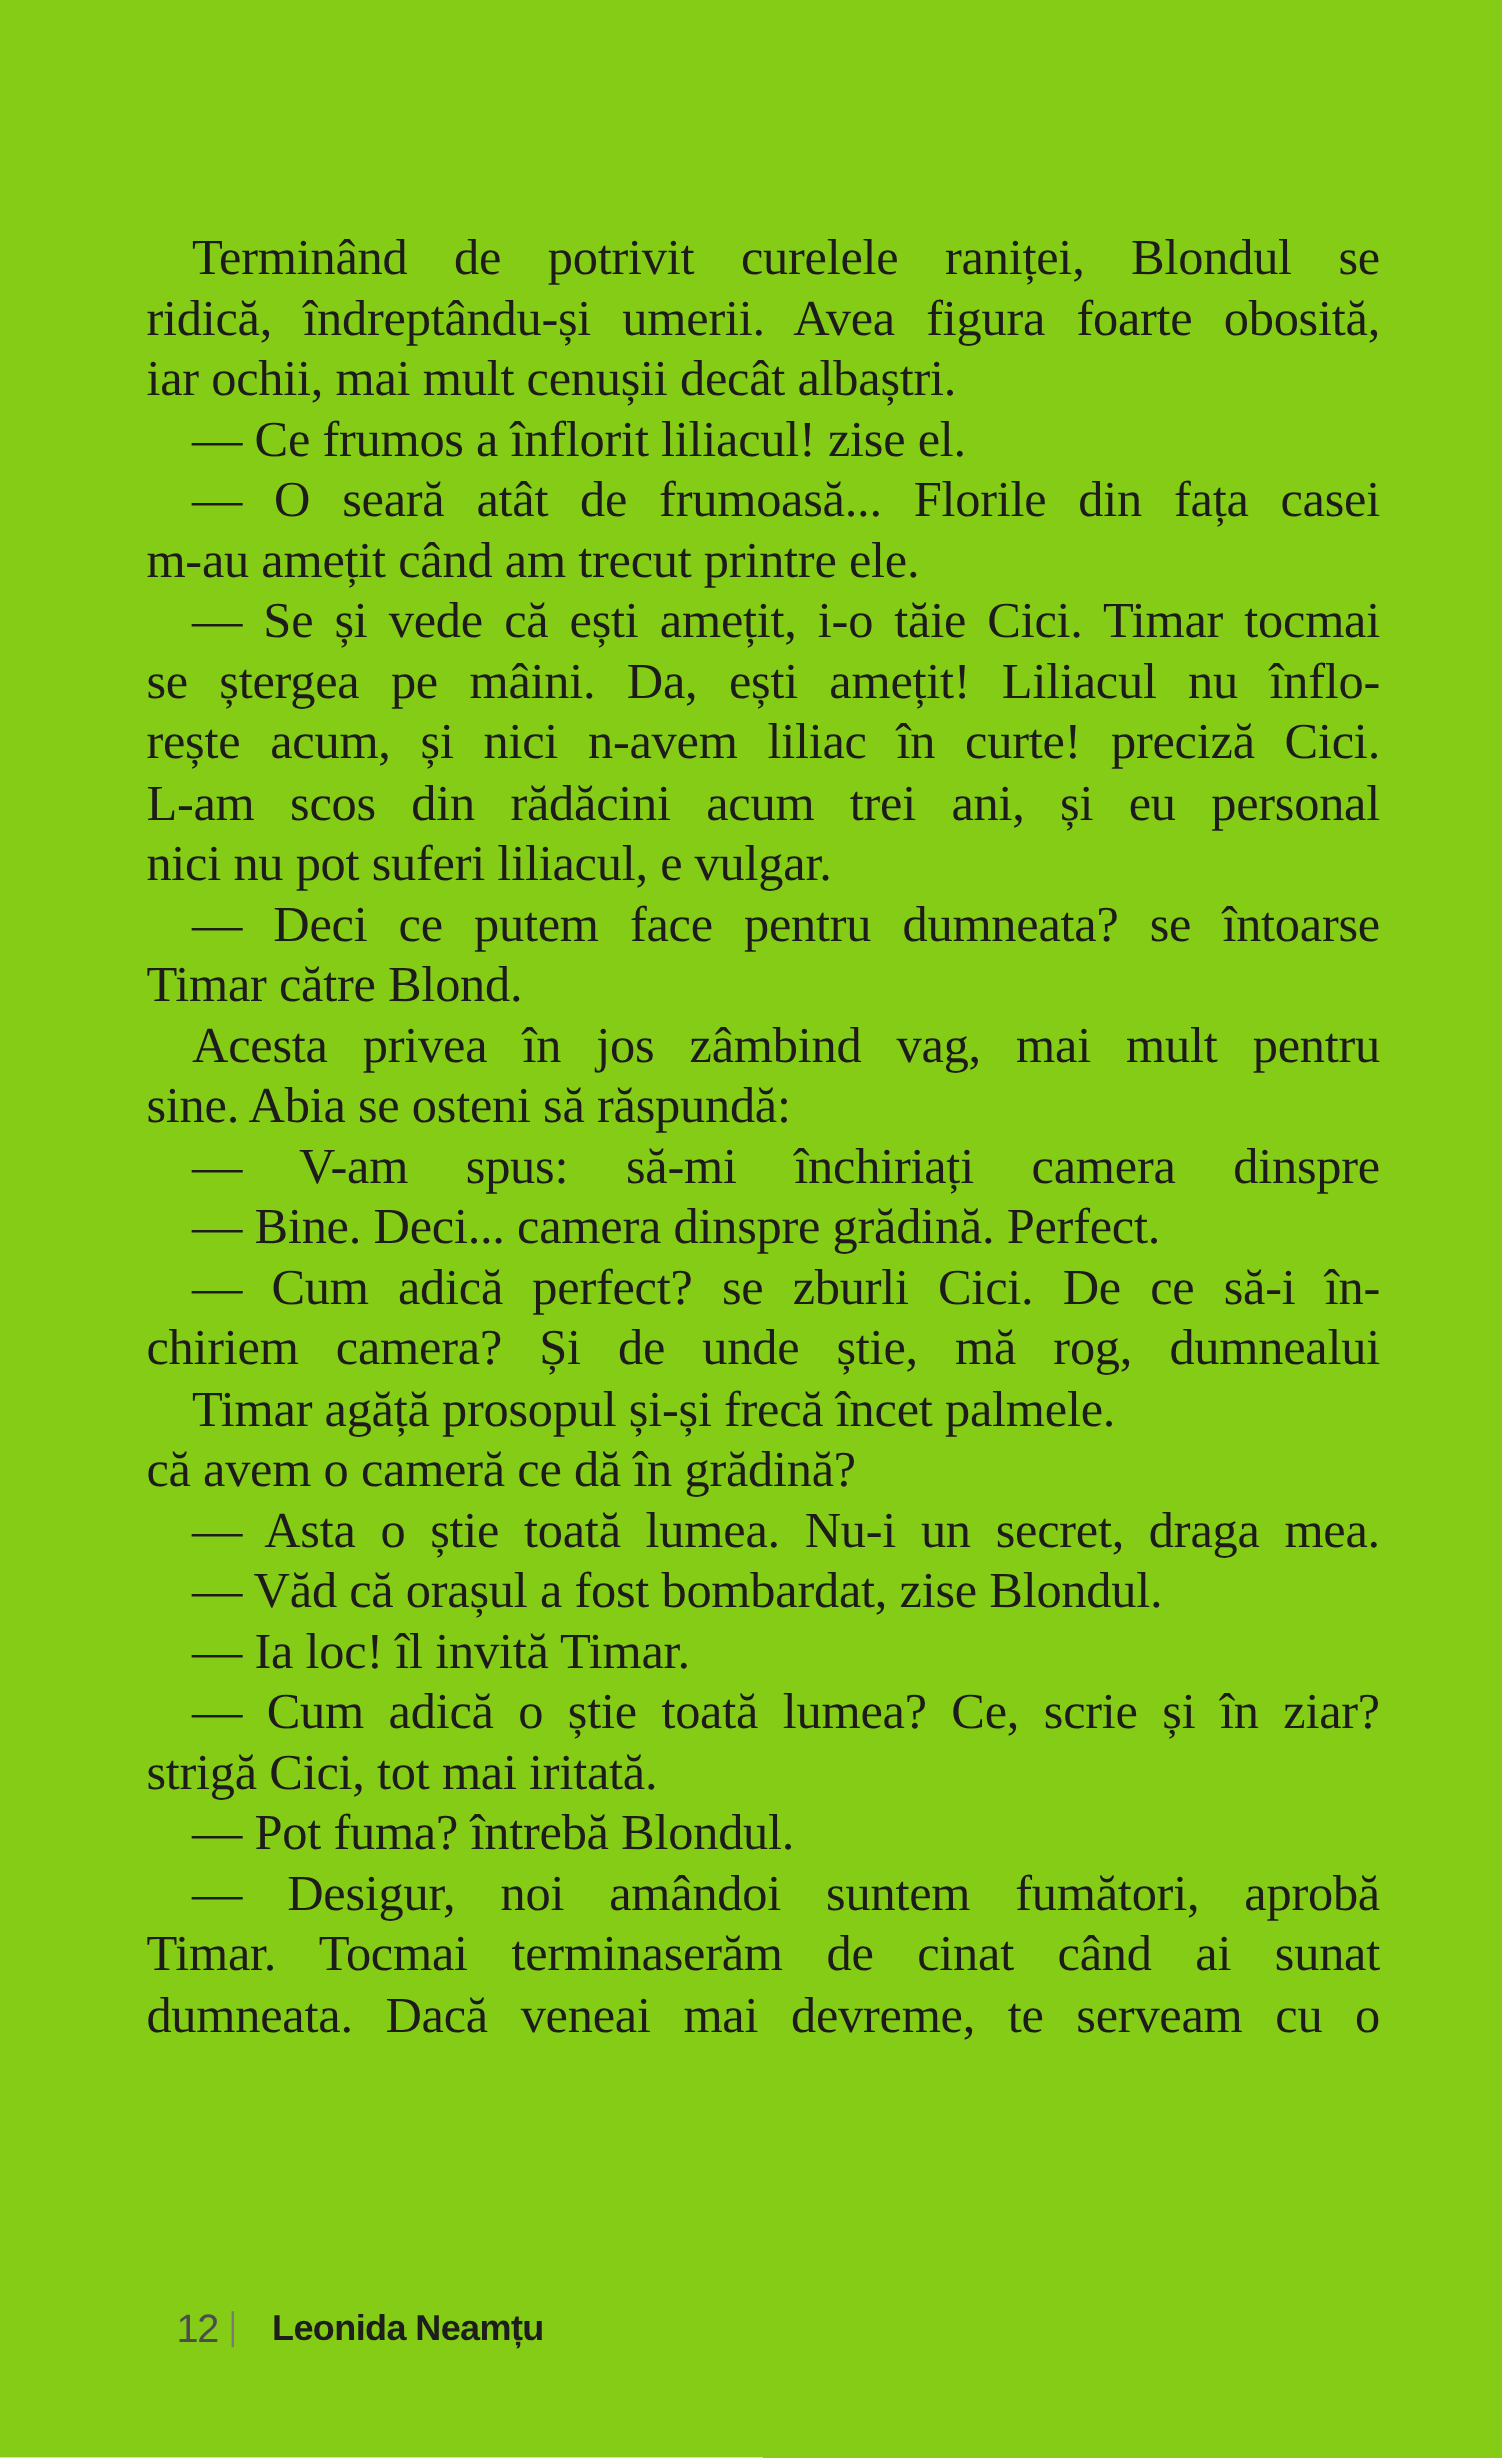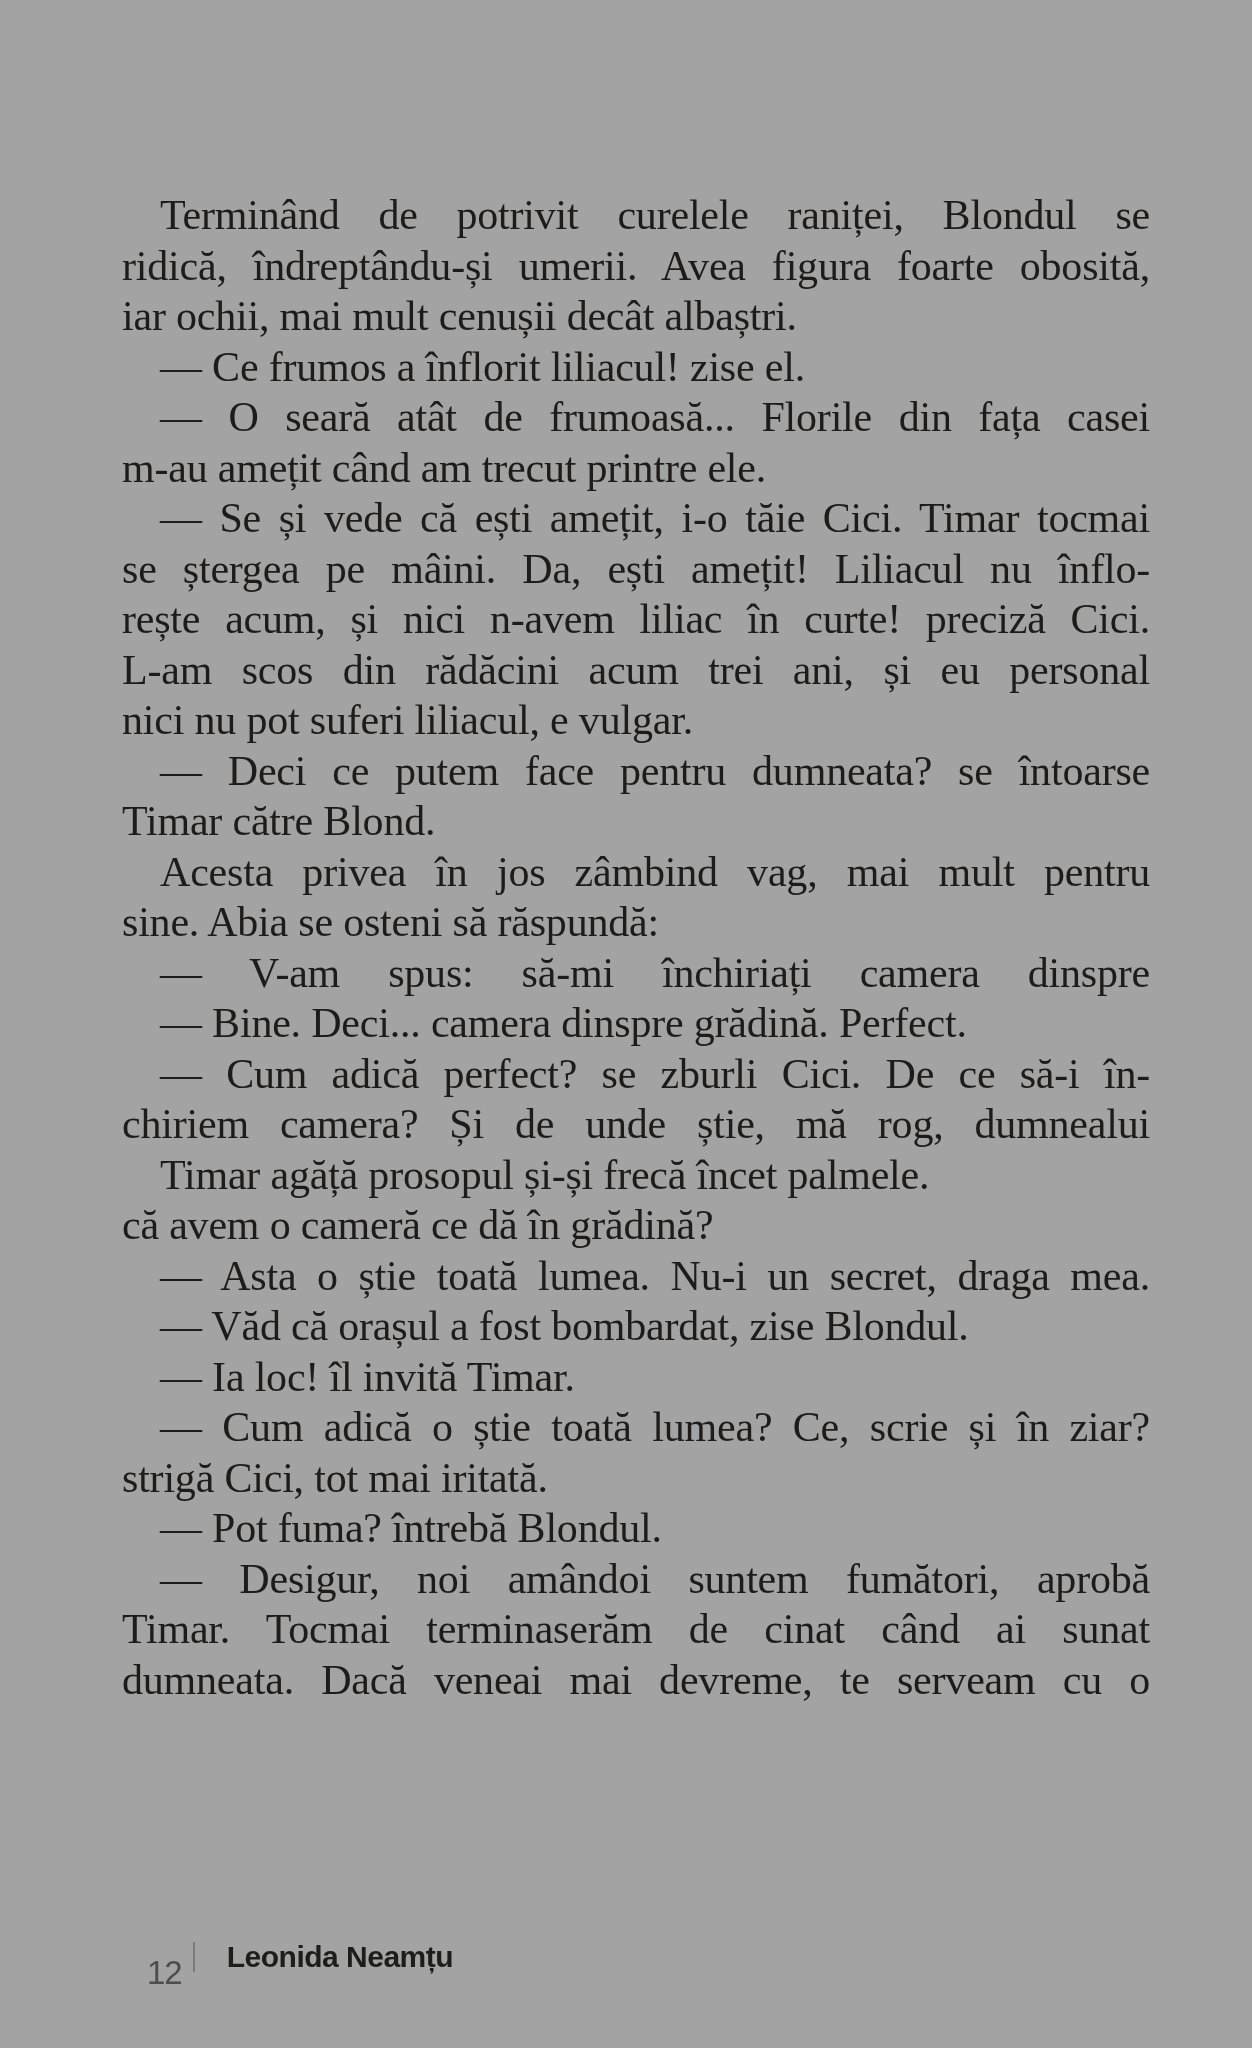--- a/index.html
+++ b/index.html
@@ -4,21 +4,21 @@
 <style>
   html, body {
     margin: 0;
     padding: 0;
     background: #ffffff;
   }
   .page {
     position: relative;
     width: 1252px;
     height: 2048px;
-    background: #a3a3a3;
+    background: #84cc16;
     color: #1e1c1a;
     font-family: "Liberation Serif", "DejaVu Serif", serif;
     overflow: hidden;
   }
   .text-block {
     position: absolute;
     left: 122px;
     top: 190px;
     width: 1028px;
     font-size: 42px;
@@ -42,21 +42,20 @@
     top: 1922px;
     display: flex;
     align-items: center;
     font-family: "Liberation Sans", "DejaVu Sans", sans-serif;
   }
   .page-num {
     font-size: 33px;
     font-weight: 400;
     color: #4d4d4d;
     letter-spacing: -1px;
-    margin-top: 32px;
   }
   .footer-divider {
     width: 2px;
     height: 30px;
     background: #7a7a7a;
     margin: 0 13px 0 11px;
   }
   .author-name {
     font-size: 30px;
     font-weight: 700;

